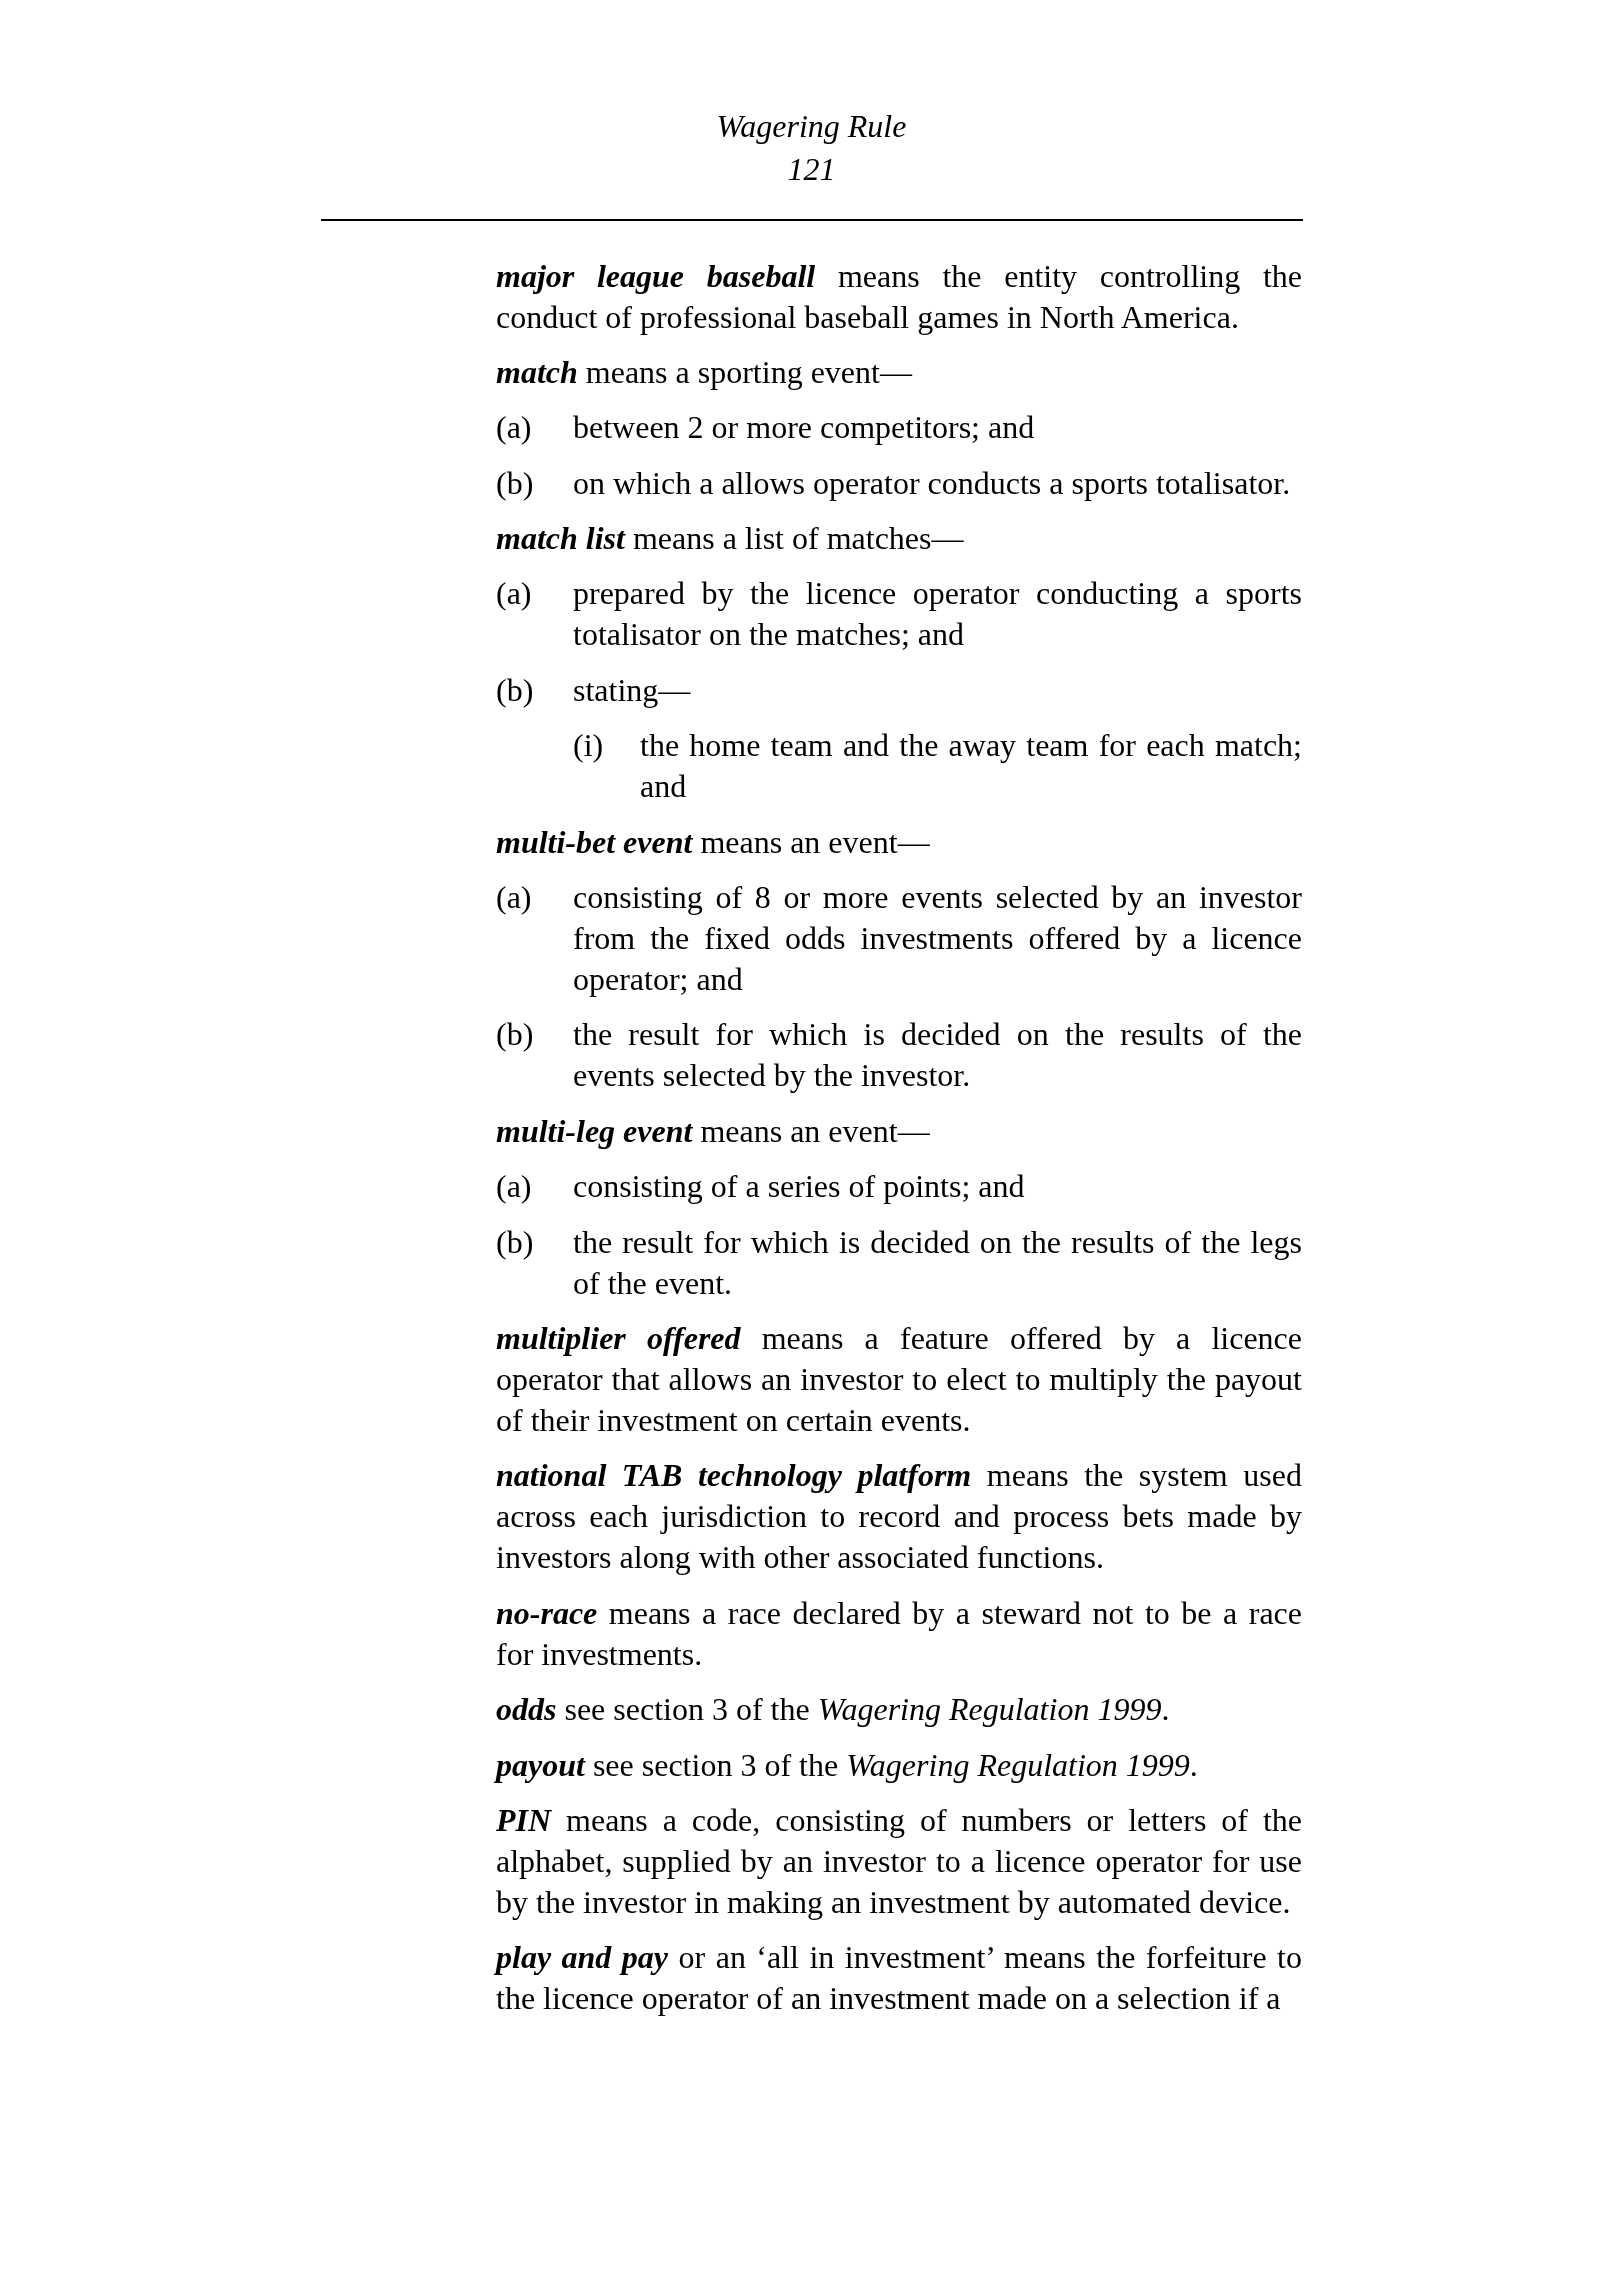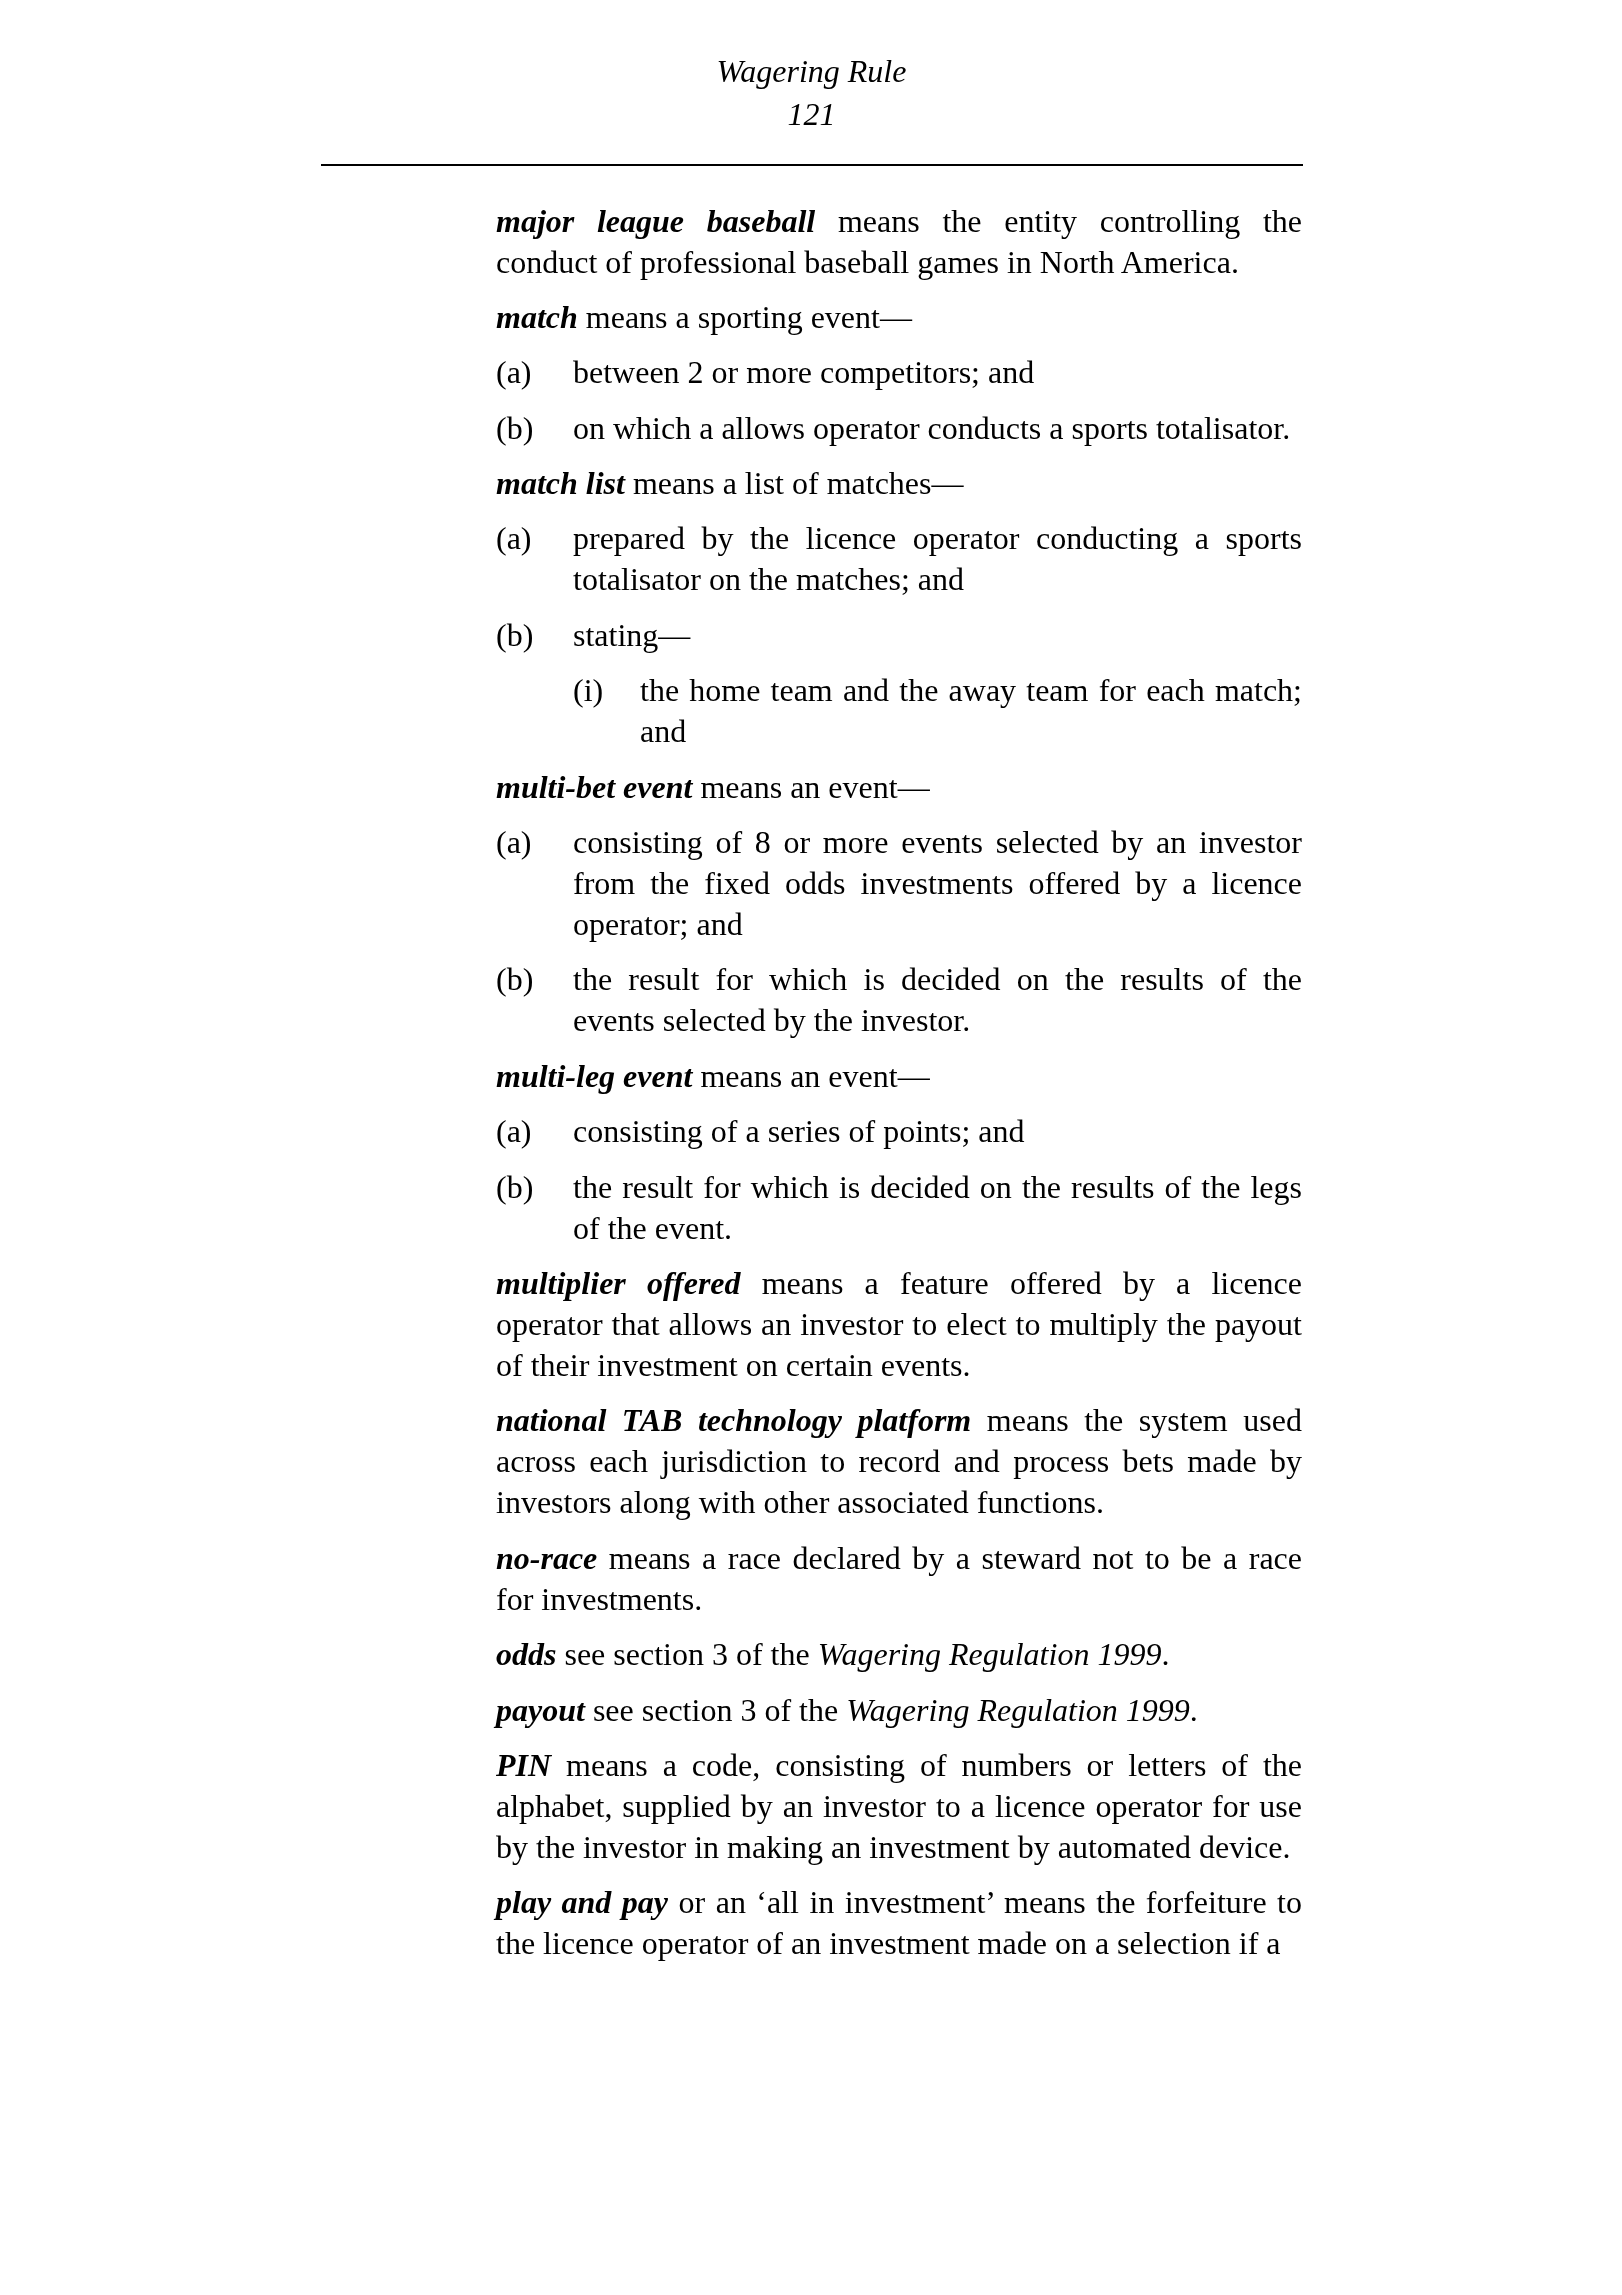--- a/index.html
+++ b/index.html
@@ -10,21 +10,21 @@
   .page {
     position: relative;
     width: 1623px;
     height: 2295px;
     background: #ffffff;
     color: #000000;
     font-family: "Liberation Serif", serif;
     overflow: hidden;
   }
   .header {
-    padding-top: 50px;
+    padding-top: 105px;
     text-align: center;
     font-style: italic;
     font-size: 32px;
     line-height: 43px;
     font-family: Liberation Serif, serif;
   }
   .header-rule {
     margin: 27.5px 0 0 321px;
     width: 982px;
     height: 0;

